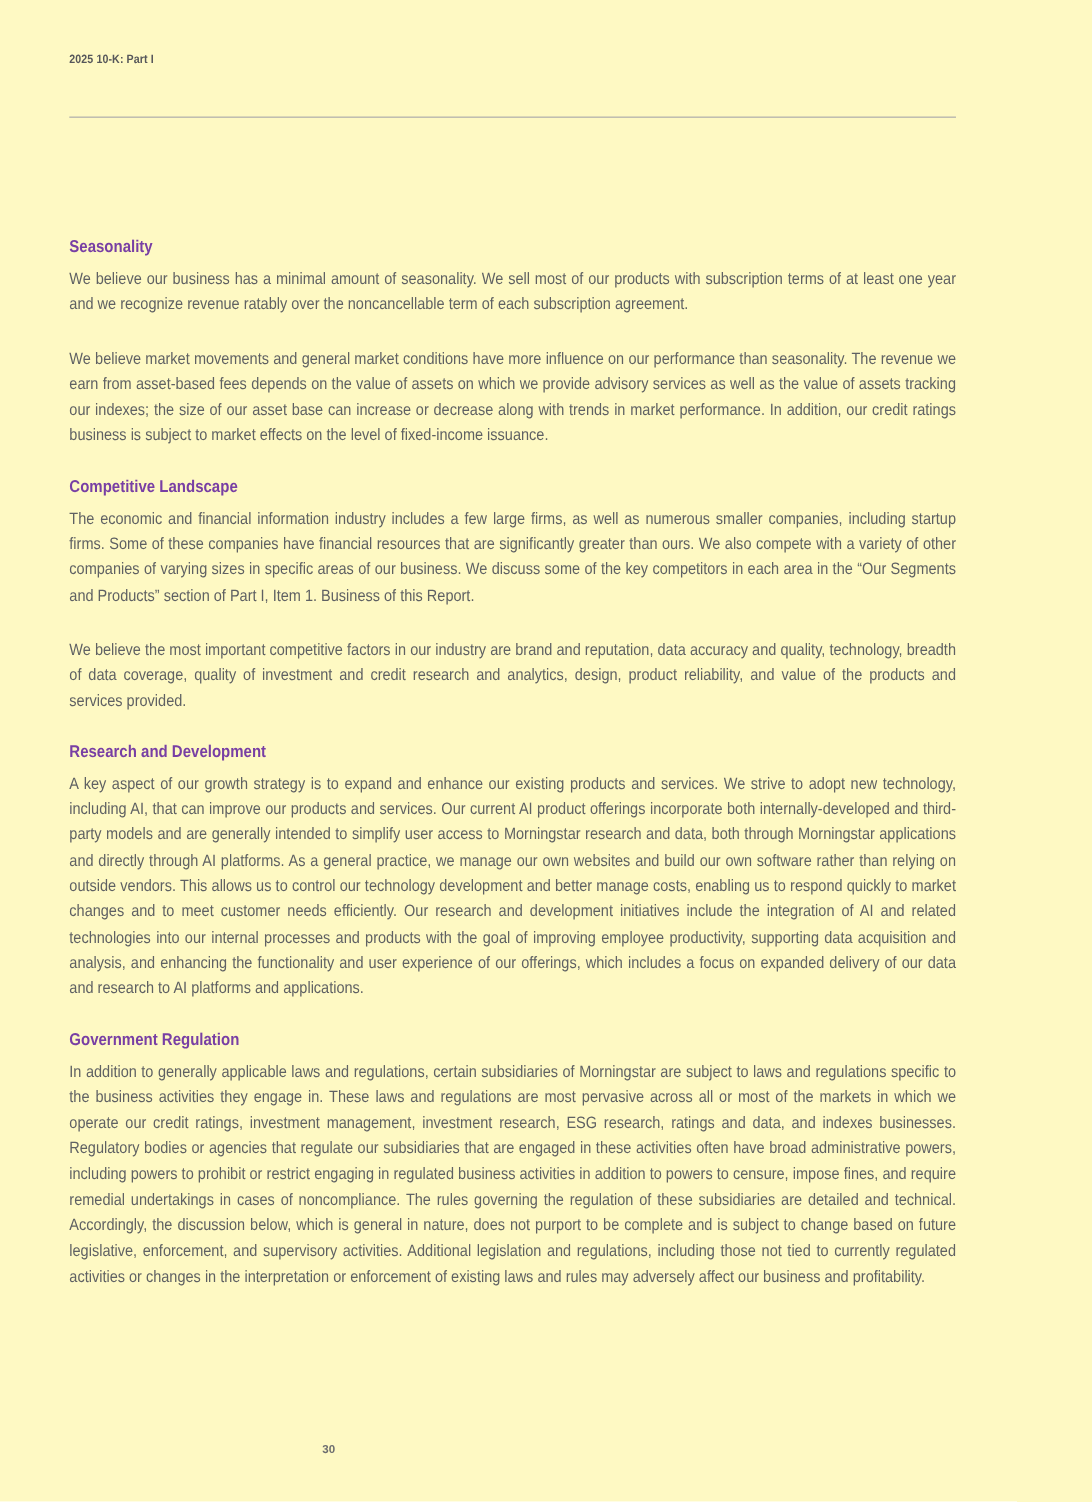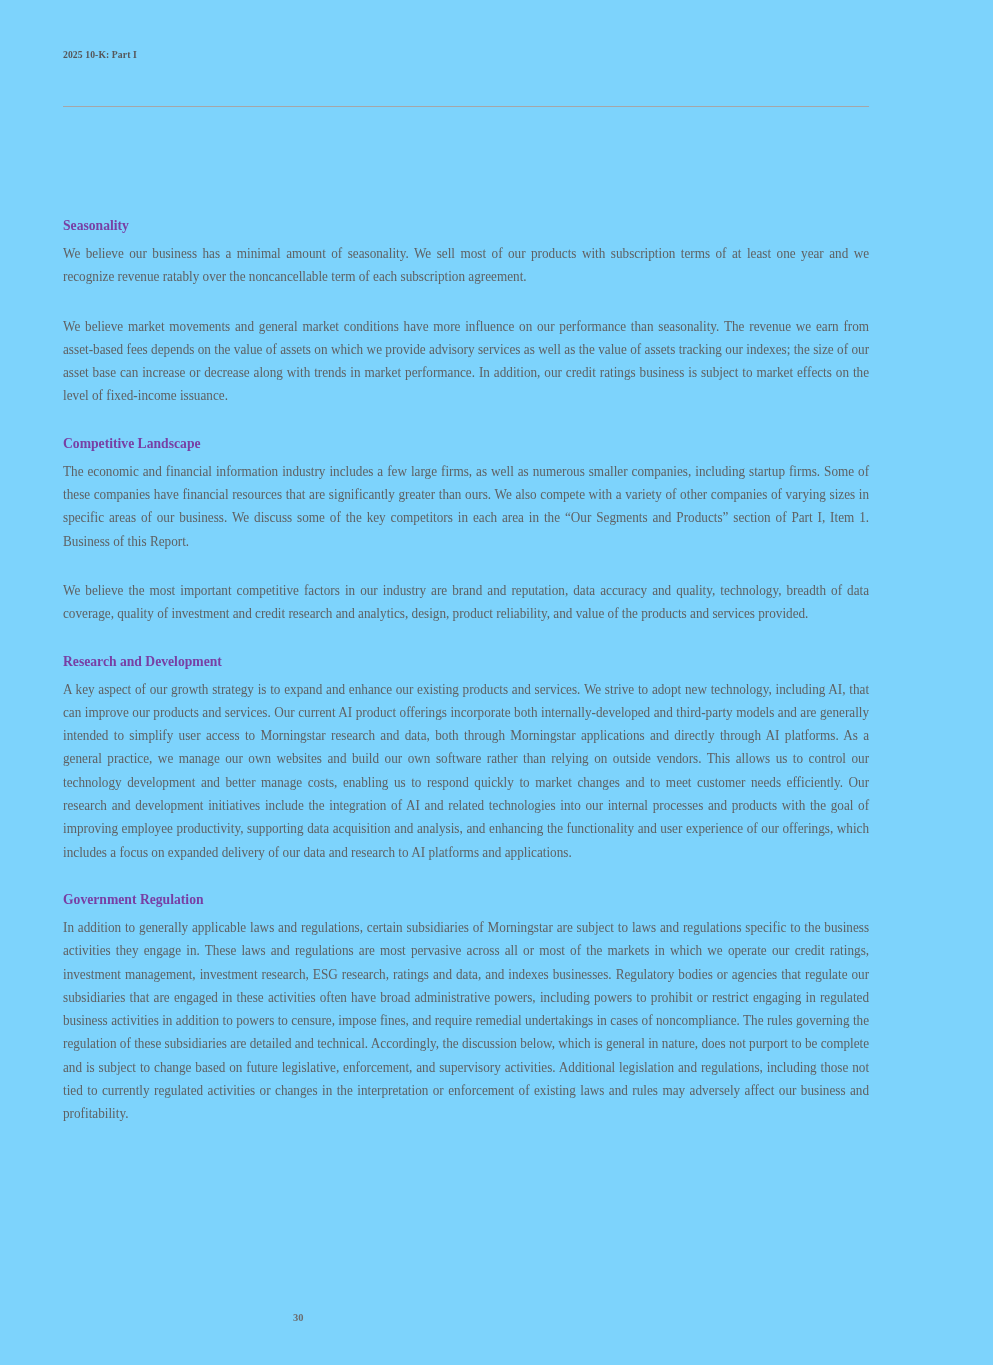--- a/index.html
+++ b/index.html
@@ -4,23 +4,23 @@
 <style>
   html, body {
     margin: 0;
     padding: 0;
     background: #ffffff;
   }
   .page {
     position: relative;
     width: 993px;
     height: 1365px;
-    background: #7dd3fc;
+    background: #fef9c3;
     overflow: hidden;
-    font-family: Liberation Serif, serif;
+    font-family: Liberation Sans, sans-serif;
   }
   
   .scale-wrap {
     width: 916px;
     margin-left: 63px;
     padding-top: 48px;
     transform: scaleX(0.88);
     transform-origin: 0 0;
   }
   .running-head {

